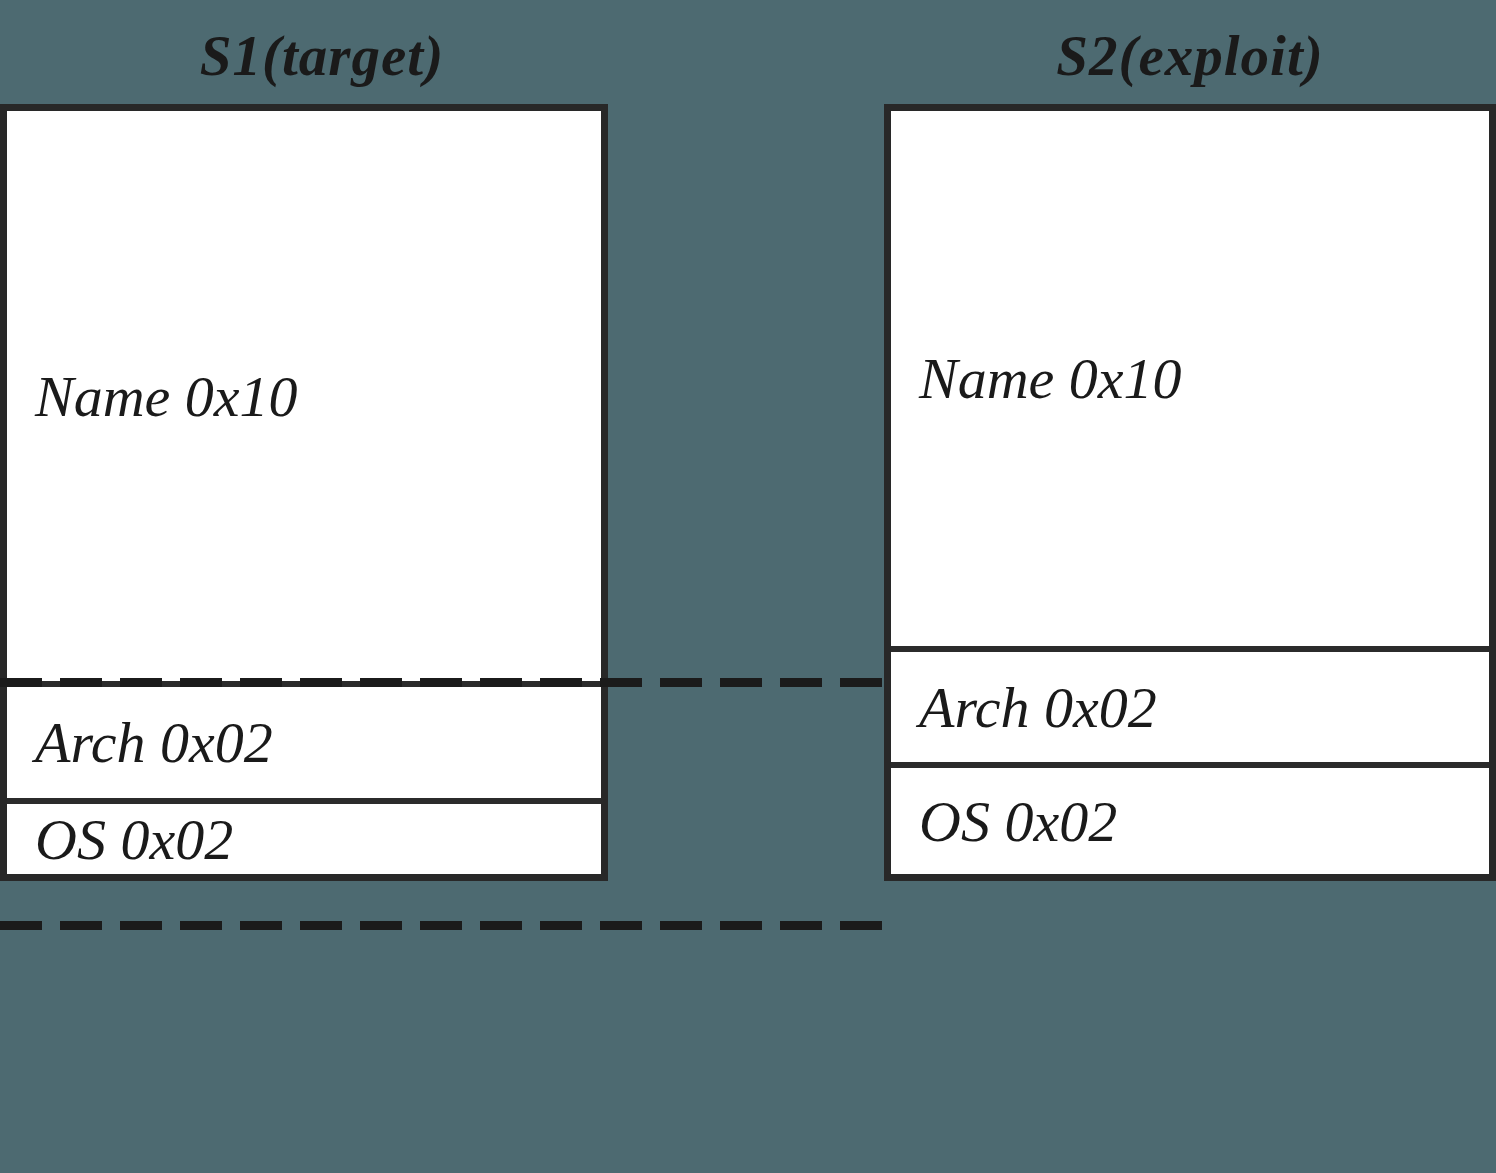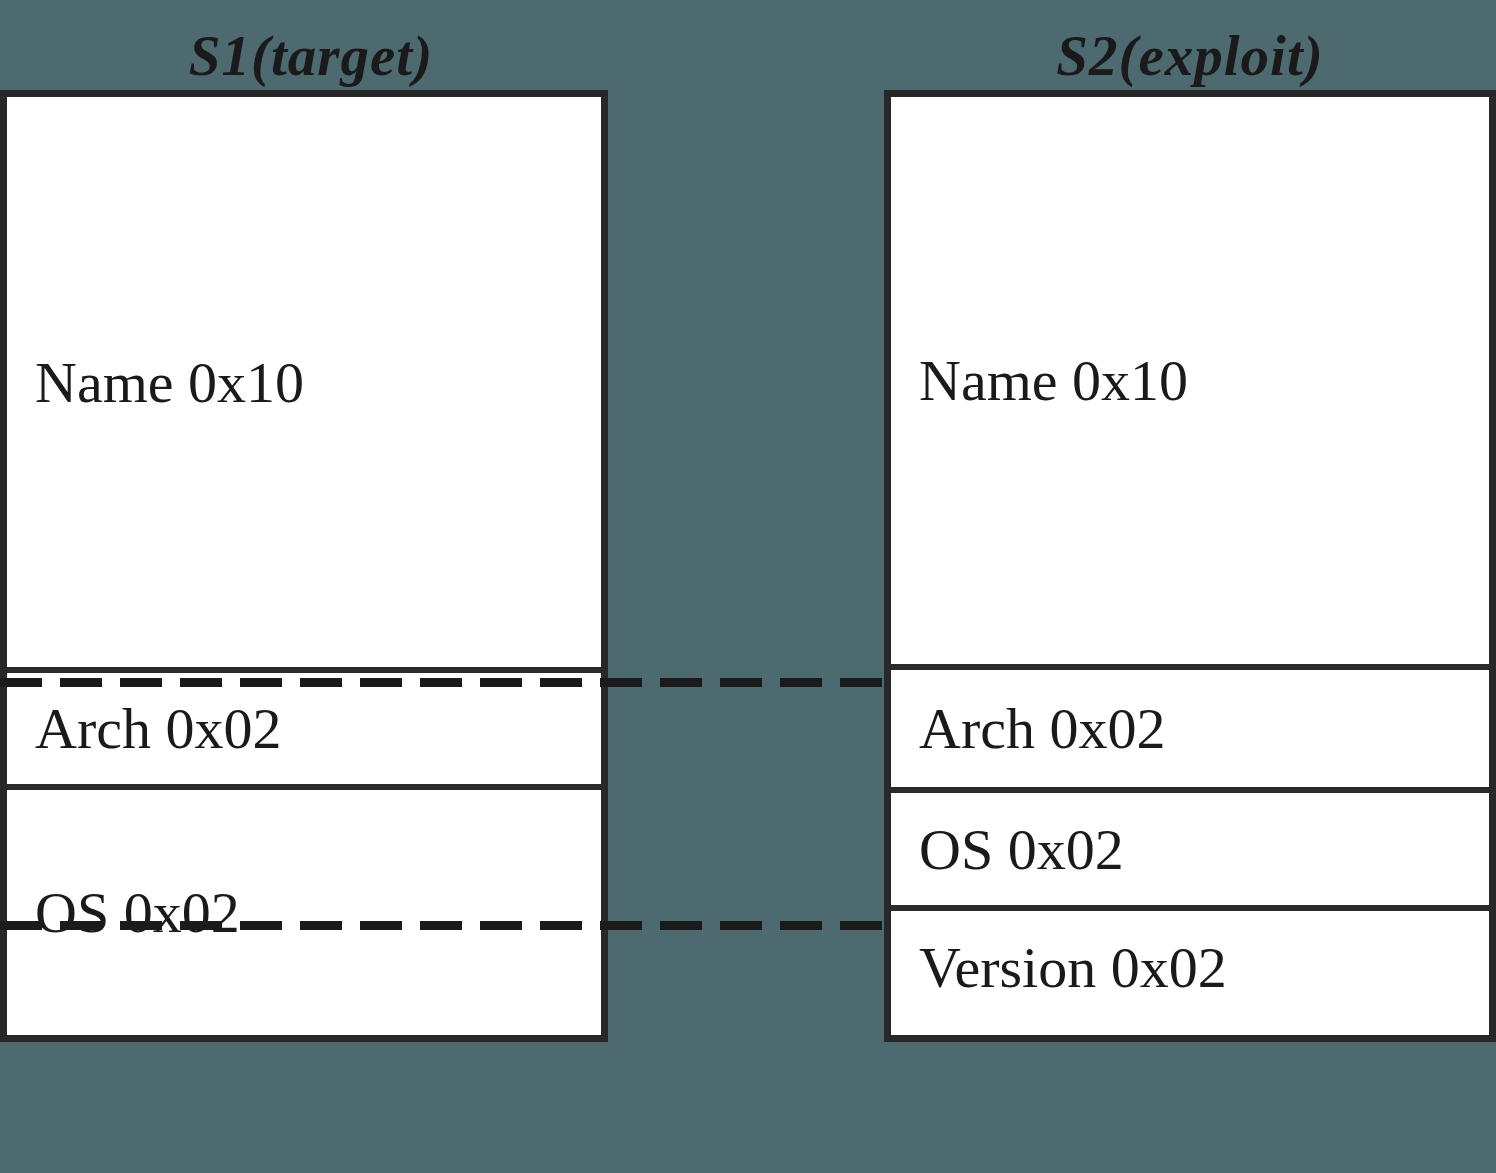--- a/index.html
+++ b/index.html
@@ -18,32 +18,33 @@
     height: 90px;
     display: flex;
     align-items: center;
     justify-content: center;
     font-weight: bold;
     font-style: italic;
     font-size: 57px;
     letter-spacing: 1px;
     color: var(--ink, #1a1a1a);
   }
-  #title-s1 { left: 7px;    width: 608px; text-align: right; }
+  #title-s1 { left: 18px;    width: 608px; text-align: right; }
   #title-s2 { left: 884px; width: 612px; }
 
   .struct-box {
     position: absolute;
-    top: 90px;
-    height: 952px;
+    top: 104px;
+    height: 777px;
     box-sizing: border-box;
     background: var(--fill, #ffffff);
     border: 7px solid var(--line, #282828);
     display: flex;
     flex-direction: column;
+    font-style: italic;
   }
   #box-s1 { left: 0;    width: 608px; }
   #box-s2 { left: 884px; width: 612px; }
 
   .field-row {
     box-sizing: border-box;
     display: flex;
     align-items: center;
     padding-left: 28px;
     font-size: 58px;
@@ -88,17 +89,16 @@
 <div class="struct-box" id="box-s1">
   <div class="field-row r0">Name 0x10</div>
   <div class="field-row r2">Arch 0x02</div>
   <div class="field-row r3">OS 0x02</div>
 </div>
 
 <div class="struct-box" id="box-s2">
   <div class="field-row r0">Name 0x10</div>
   <div class="field-row r1">Arch 0x02</div>
   <div class="field-row r2">OS 0x02</div>
-  <div class="field-row r3">Version 0x02</div>
 </div>
 
 <div class="dashed-connector" id="dash-top"></div>
 <div class="dashed-connector" id="dash-bottom"></div>
 
 </body></html>

